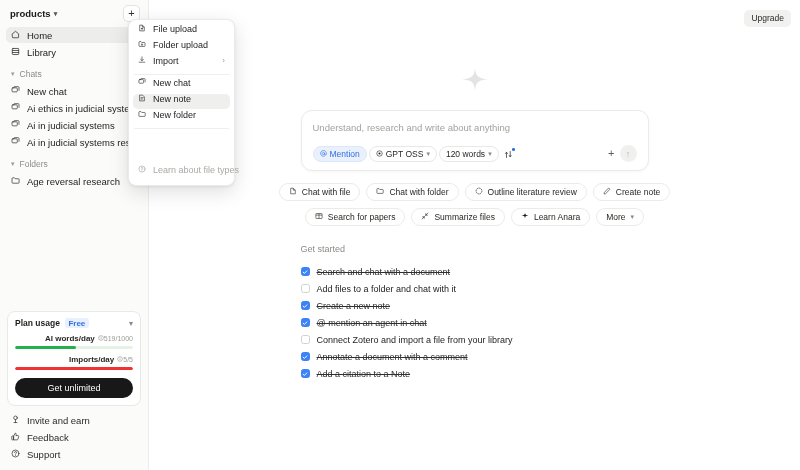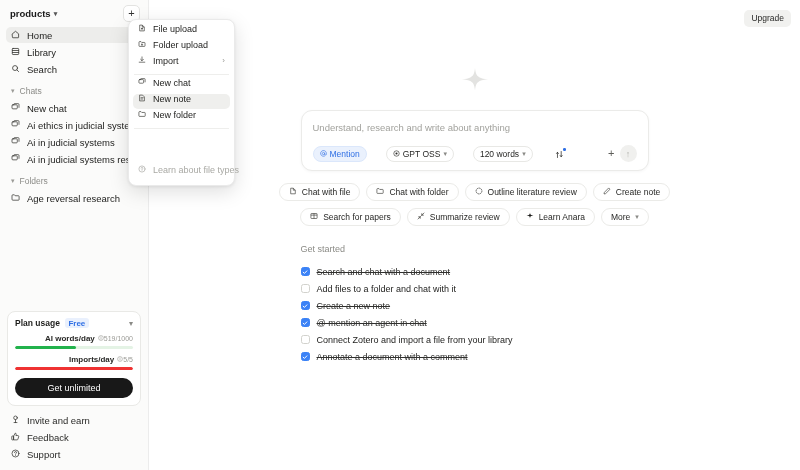--- a/index.html
+++ b/index.html
@@ -123,21 +123,21 @@
 
   .spark { margin: 66px auto 0 auto; width: 30px; height: 30px; display: block; }
 
   .composer {
     margin-top: 14px;
     border: 1px solid #ebebe9; border-radius: 11px;
     background: #fff; box-shadow: 0 1px 3px rgba(0,0,0,0.04);
     padding: 11px 11px 8px 11px;
   }
   .placeholder { font-size: 9.5px; color: #a2a29d; }
-  .chips-row { display: flex; align-items: flex-end; gap: 19px; margin-top: 12px; }
+  .chips-row { display: flex; align-items: flex-end; gap: 2px; margin-top: 12px; }
   .chip {
     display: inline-flex; align-items: center; gap: 3px;
     height: 16px; padding: 0 6px; border-radius: 8px;
     border: 1px solid #e8e8e5; background: #fff;
     font-size: 8.5px; color: #272725; cursor: pointer; white-space: nowrap;
   }
   .chip.mention { background: #eaf1fd; border-color: #dbe7fb; color: #2f6fe4; }
   .chip .cv { font-size: 7px; color: #8a8a86; }
   .icon-only {
     display: inline-flex; align-items: center; justify-content: center;
@@ -207,29 +207,20 @@
       </div>
       <div class="nav-item">
         <span>
           <svg width="9" height="9" viewBox="0 0 16 16" fill="none" stroke="#33332f" stroke-width="1.4" stroke-linecap="round">
               <rect x="2.3" y="2.6" width="11.4" height="10.8" rx="1.3"></rect>
               <path d="M2.6 6.2h10.8M2.6 9.8h10.8"></path>
             </svg>
         </span>
         <span>Library</span>
       </div>
-      <div class="nav-item">
-        <span>
-          <svg width="9" height="9" viewBox="0 0 16 16" fill="none" stroke="#33332f" stroke-width="1.4" stroke-linecap="round">
-              <circle cx="7.2" cy="7.2" r="4.4"></circle>
-              <path d="M10.6 10.6 13.5 13.5"></path>
-            </svg>
-        </span>
-        <span>Search</span>
-      </div>
 
       <div class="section-head">
         <span class="car">▾</span>
         <span>Chats</span>
       </div>
 
       <div class="nav-item">
         <span>
           <svg width="9" height="9" viewBox="0 0 16 16" fill="none" stroke="#33332f" stroke-width="1.3" stroke-linecap="round" stroke-linejoin="round">
               <rect x="1.8" y="3.2" width="9.4" height="7.2" rx="1.6"></rect>
@@ -466,21 +457,21 @@
                 </svg>
             </span>
             <span>Search for papers</span>
           </div>
           <div class="sugg-chip">
             <span>
               <svg width="8" height="8" viewBox="0 0 16 16" fill="none" stroke="#3a3a36" stroke-width="1.3" stroke-linecap="round">
                   <path d="M2 14 6.4 9.6M6.4 9.6H3.2M6.4 9.6v3.2M14 2 9.6 6.4M9.6 6.4h3.2M9.6 6.4V3.2"></path>
                 </svg>
             </span>
-            <span>Summarize review</span>
+            <span>Summarize files</span>
           </div>
           <div class="sugg-chip">
             <span>
               <svg width="8" height="8" viewBox="0 0 24 24">
                   <path d="M12 1.5c.5 4.6 1.4 6.1 3.4 7.4 1.6 1 4.1 1.4 7.1 1.6-3 .2-5.5.6-7.1 1.6-2 1.3-2.9 2.8-3.4 7.4-.5-4.6-1.4-6.1-3.4-7.4-1.6-1-4.1-1.4-7.1-1.6 3-.2 5.5-.6 7.1-1.6C10.6 7.6 11.5 6.1 12 1.5z" fill="#1d1d1b"></path>
                 </svg>
             </span>
             <span>Learn Anara</span>
           </div>
           <div class="sugg-chip">
@@ -532,20 +523,28 @@
 
         <div class="gs-item done">
           <span class="cbox on">
             <svg width="6" height="6" viewBox="0 0 16 16" fill="none" stroke="#fff" stroke-width="2.6" stroke-linecap="round" stroke-linejoin="round">
                 <path d="M3 8.4 6.4 11.8 13 5"></path>
               </svg>
           </span>
           <span class="gs-label">Annotate a document with a comment</span>
         </div>
 
+        <div class="gs-item done">
+          <span class="cbox on">
+            <svg width="6" height="6" viewBox="0 0 16 16" fill="none" stroke="#fff" stroke-width="2.6" stroke-linecap="round" stroke-linejoin="round">
+                <path d="M3 8.4 6.4 11.8 13 5"></path>
+              </svg>
+          </span>
+          <span class="gs-label">Add a citation to a Note</span>
+        </div>
       </div>
     </div>
   </div>
 
   <div class="menu">
     <div class="menu-item">
       <span>
         <svg width="8" height="8" viewBox="0 0 16 16" fill="none" stroke="#33332f" stroke-width="1.3" stroke-linejoin="round">
             <path d="M3.4 2.2h5.2l4 4v7.6H3.4z"></path>
             <path d="M8.6 2.2v4h4"></path>

